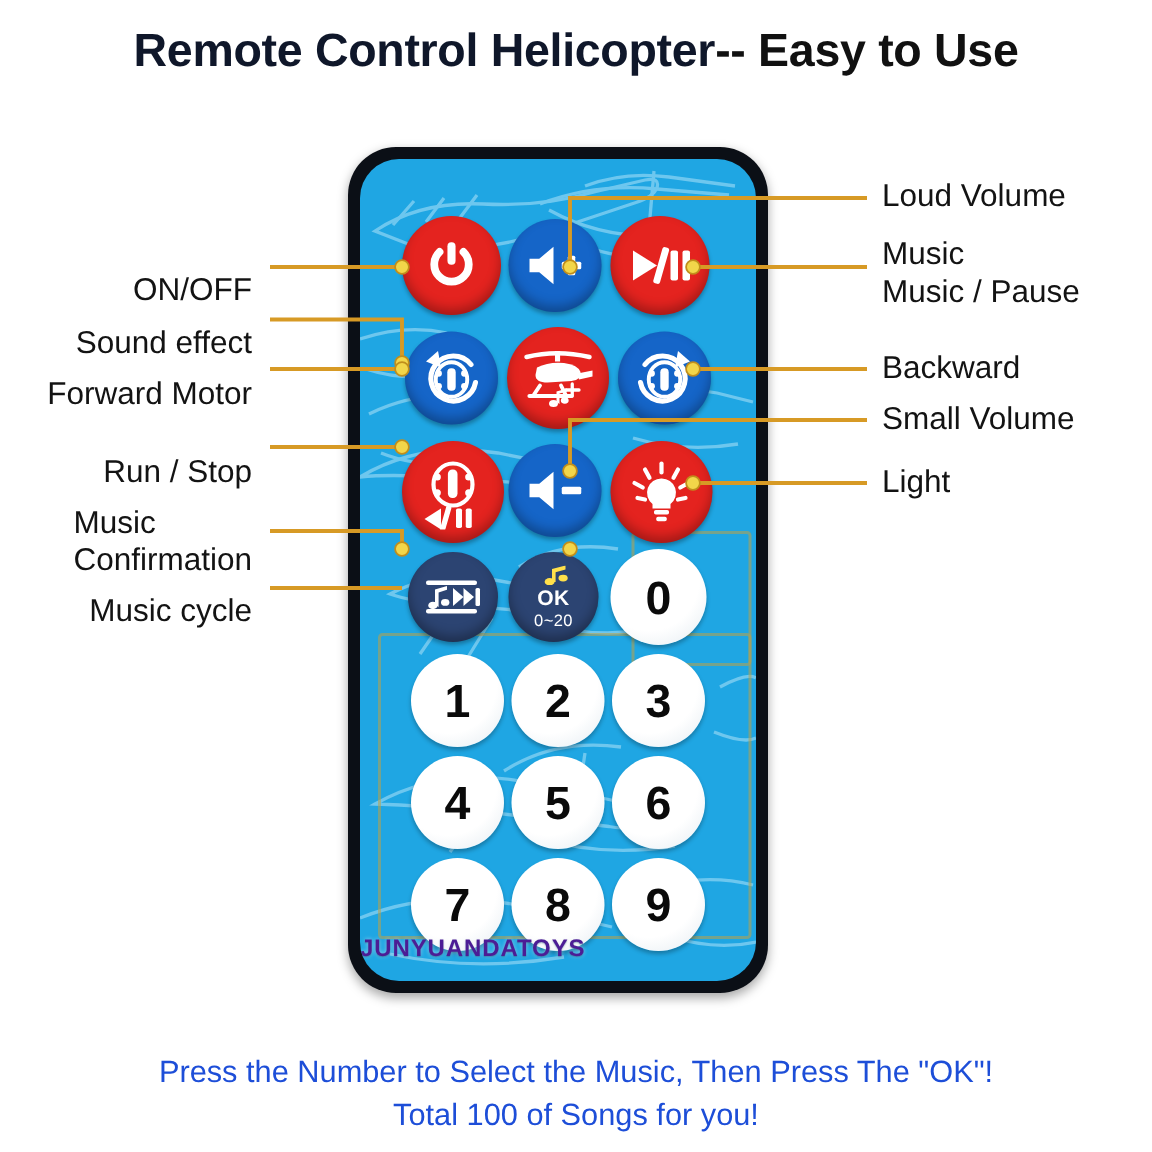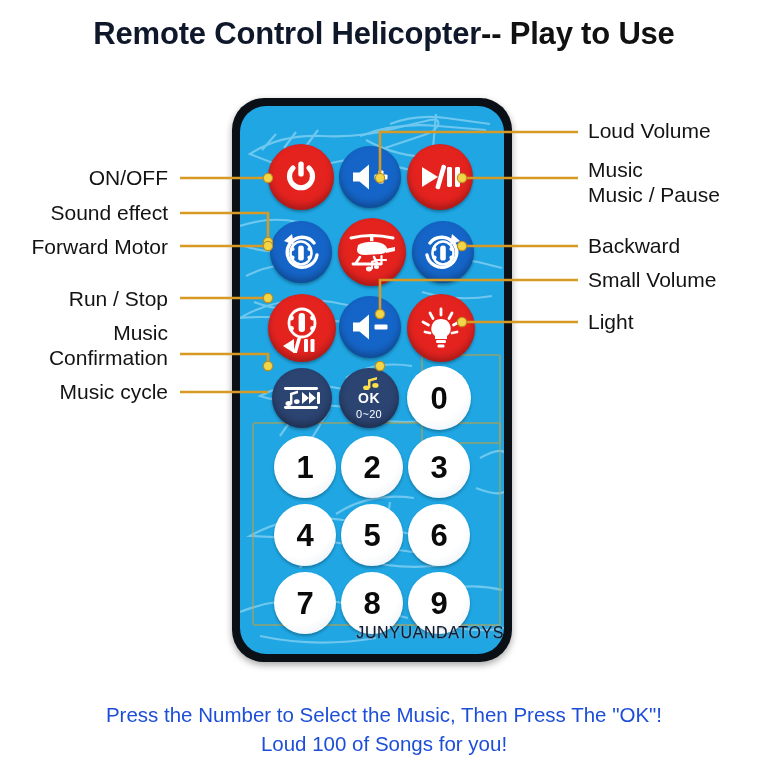--- a/index.html
+++ b/index.html
@@ -42,22 +42,22 @@
     position:absolute;left:8px;top:8px;right:8px;bottom:8px;
     background:#1fa6e3;
     border-radius:26px;
     overflow:hidden;
   }
   
   .wm{position:absolute;left:0;top:0;width:264px;height:548px;opacity:0.55;}
 
   .brand{
     position:absolute;left:0;bottom:12px;width:264px;
-    text-align:right;color:#0f172a;
-    font-size:16px;font-weight:normal;letter-spacing:0.6px;
+    text-align:left;color:#4c1d95;
+    font-size:16px;font-weight:bold;letter-spacing:0.6px;
     text-shadow:0 0 3px rgba(255,255,255,.55), 0 1px 1px rgba(0,60,100,.5);
   }
 
   
   .guide{position:absolute;border:2px solid rgba(190,160,70,0.55);border-radius:3px;}
 
   
   .btn{
     position:absolute;border-radius:50%;
     display:flex;align-items:center;justify-content:center;
@@ -78,30 +78,30 @@
   }
 
   
   .leaders{position:absolute;left:0;top:0;width:768px;height:768px;pointer-events:none;}
 
   
   .lbl{
     position:absolute;color:#131313;
     font-size:21px;line-height:25px;white-space:nowrap;
   }
-  .lbl.r{text-align:right;}
+  .lbl.r{margin-top:16px;}
   .lbl.l{text-align:left;}
 </style>
 </head>
 <body>
 
 <div id="stage">
 
   <div class="title">
-    <span class="blue">Remote Control Helicopter</span><span class="black">-- Play to Use</span>
+    <span class="blue">Remote Control Helicopter</span><span class="black">-- Easy to Use</span>
   </div>
 
   <div class="remote">
     <div class="remote-face">
 
       <svg class="wm" viewBox="0 0 264 548">
         <g fill="none" stroke="#bfe9fb" stroke-width="2.2" opacity="0.9">
           <path d="M10 48 q30 -20 72 -18 q40 2 74 -8 l34 -8 q10 -2 8 5 q-2 6 -14 10 l-60 20 q-44 14 -86 10 z"></path>
           <path d="M22 44 l14 -16 M44 42 l12 -16 M66 40 l12 -16"></path>
           <path d="M120 30 q36 -14 78 -10 l48 4 M126 34 q40 22 88 16"></path>
@@ -355,16 +355,16 @@
   </div>
   <div class="lbl l" style="left:588px;top:267px;">
     <span>Small Volume</span>
   </div>
   <div class="lbl l" style="left:588px;top:309px;">
     <span>Light</span>
   </div>
 
   <div class="caption">
     <div>Press the Number to Select the Music, Then Press The "OK"!</div>
-    <div>Loud 100 of Songs for you!</div>
+    <div>Total 100 of Songs for you!</div>
   </div>
 
 </div>
 
 </body></html>

